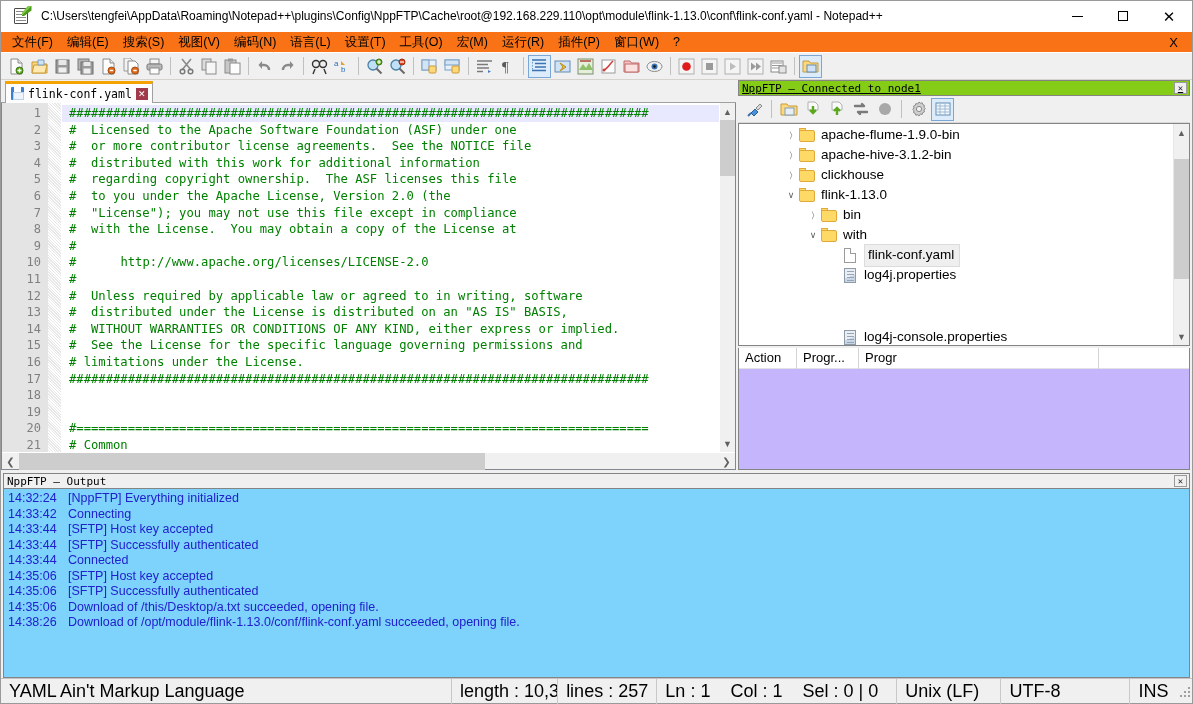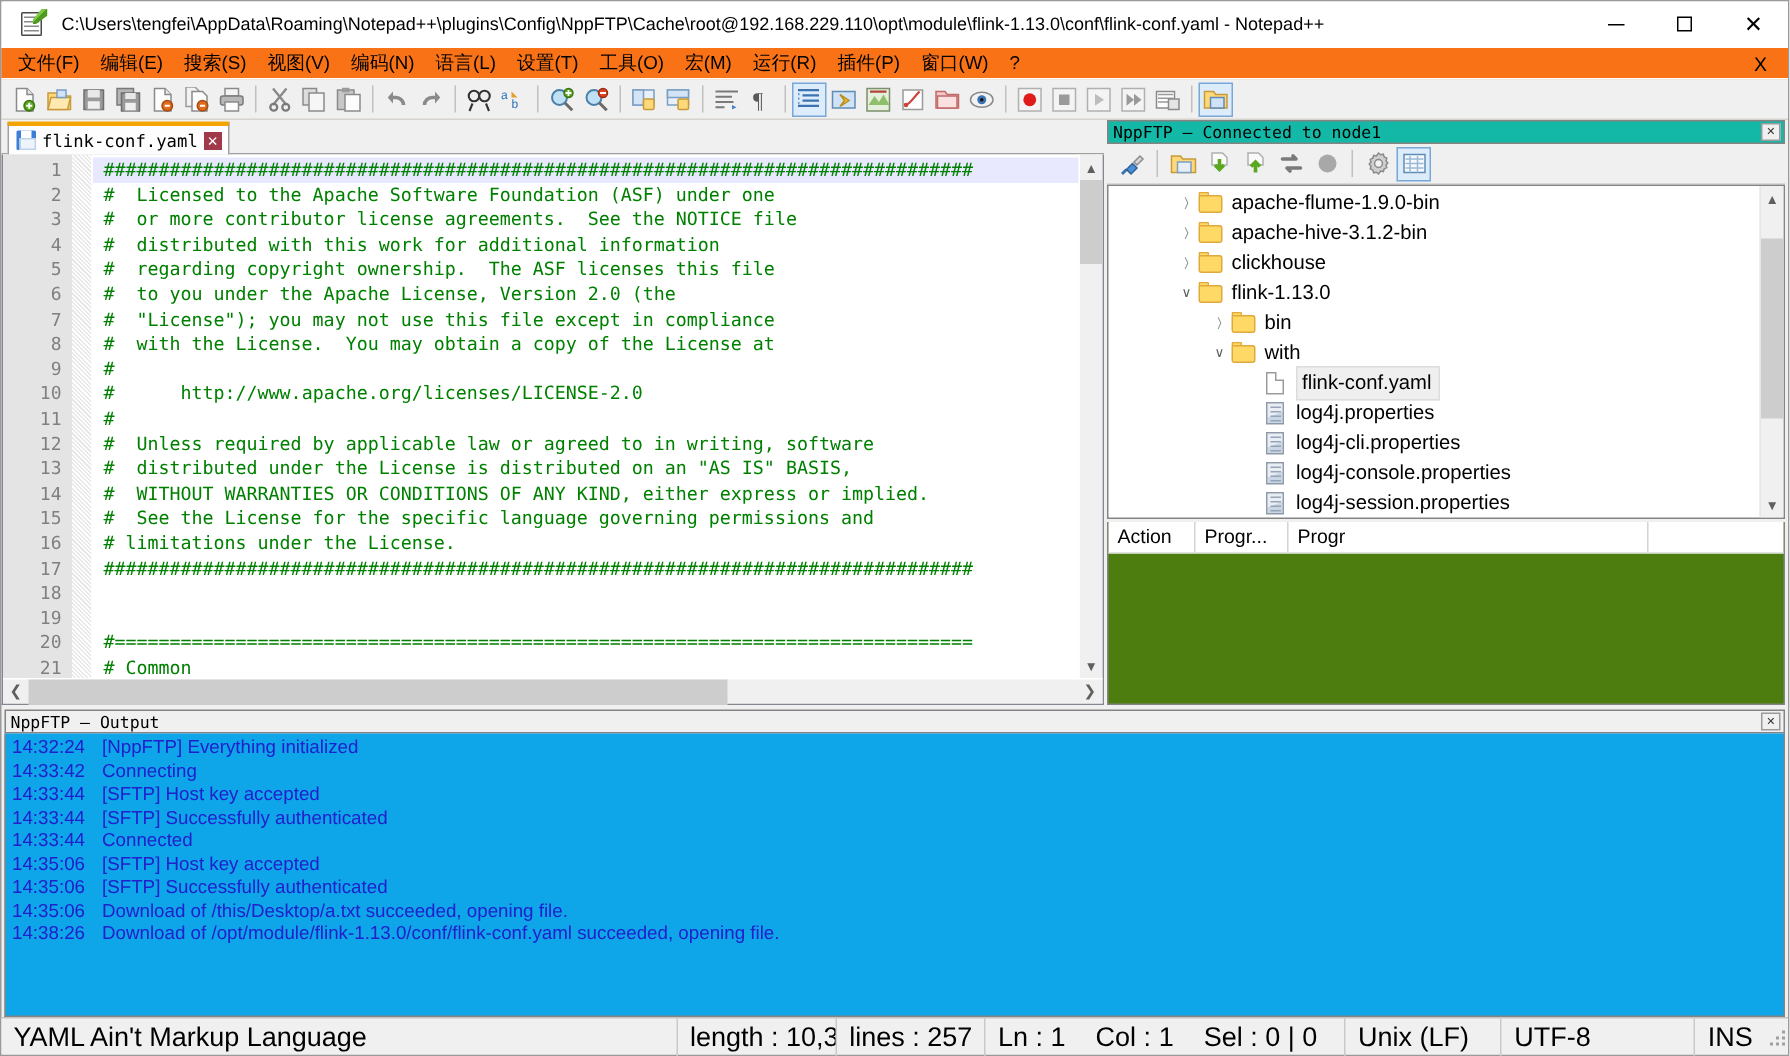--- a/index.html
+++ b/index.html
@@ -230,26 +230,27 @@
 
   
   .rightcol {
     flex: 1 1 auto;
     display: flex; flex-direction: column;
     min-width: 0;
     padding: 0 2px 0 2px;
   }
   .panelcaption {
     height: 16px; flex: 0 0 16px;
-    background: #14b8a6;
+    background: #84cc16;
     border: 1px solid #848484;
     display: flex; align-items: center;
     font-family: "DejaVu Sans Mono", monospace;
     font-size: 11px; color: #000;
     padding-left: 3px;
+    text-decoration: underline;
   }
   .panelcaption .capclose {
     margin-left: auto; margin-right: 2px;
     width: 13px; height: 12px;
     border: 1px solid #9a9a9a; background: #f0f0f0;
     font-size: 9px; line-height: 10px; text-align: center; color:#333;
   }
   .ftptoolbar {
     height: 27px; flex: 0 0 27px;
     background: #f0f0f0;
@@ -349,21 +350,21 @@
     background: #f0f0f0;
     display: flex; flex-direction: column; align-items: center;
     border-left: 1px solid #e6e6e6;
   }
   .treescroll .vsb-thumb { position: relative; height: 120px; background: #cdcdcd; width: 16px;}
 
   .queuewrap {
     flex: 1 1 auto;
     border: 1px solid #848484;
     border-top: none;
-    background: #4d7c0f;
+    background: #c4b5fd;
     display: flex; flex-direction: column;
     min-height: 0;
     margin-top: 2px;
   }
   .queuehdr {
     height: 21px; flex: 0 0 21px;
     display: flex; align-items: center;
     background: #ffffff;
     border-bottom: 1px solid #e2e2e2;
     font-size: 13px; color: #000;
@@ -397,21 +398,21 @@
     padding-left: 3px;
   }
   .outcaption .capclose {
     margin-left: auto; margin-right: 2px;
     width: 13px; height: 12px;
     border: 1px solid #9a9a9a; background: #f0f0f0;
     font-size: 9px; line-height: 10px; text-align: center; color: #333;
   }
   .outbody {
     flex: 1 1 auto;
-    background: #0ea5e9;
+    background: #7dd3fc;
     border: 1px solid #848484;
     border-top: none;
     overflow: hidden;
     padding: 2px 0 0 0;
   }
   .logline {
     height: 15.5px; line-height: 15.5px;
     font-size: 12.5px;
     color: #2020cc;
     white-space: nowrap;
@@ -893,28 +894,21 @@
               </span>
               <span class="tlabel">flink-conf.yaml</span>
             </div>
             <div class="trow" style="padding-left: 88px;">
               <span class="twist"></span>
               <span class="fileprop">
                 <span class="page"></span>
               </span>
               <span class="tlabel">log4j.properties</span>
             </div>
-            <div class="trow" style="padding-left: 88px;">
-              <span class="twist"></span>
-              <span class="fileprop">
-                <span class="page"></span>
-              </span>
-              <span class="tlabel">log4j-cli.properties</span>
-            </div>
-            <div class="trow" style="padding-left: 88px;">
+            <div class="trow" style="padding-left: 88px; margin-top: 42px;">
               <span class="twist"></span>
               <span class="fileprop">
                 <span class="page"></span>
               </span>
               <span class="tlabel">log4j-console.properties</span>
             </div>
             <div class="trow" style="padding-left: 88px;">
               <span class="twist"></span>
               <span class="fileprop">
                 <span class="page"></span>

